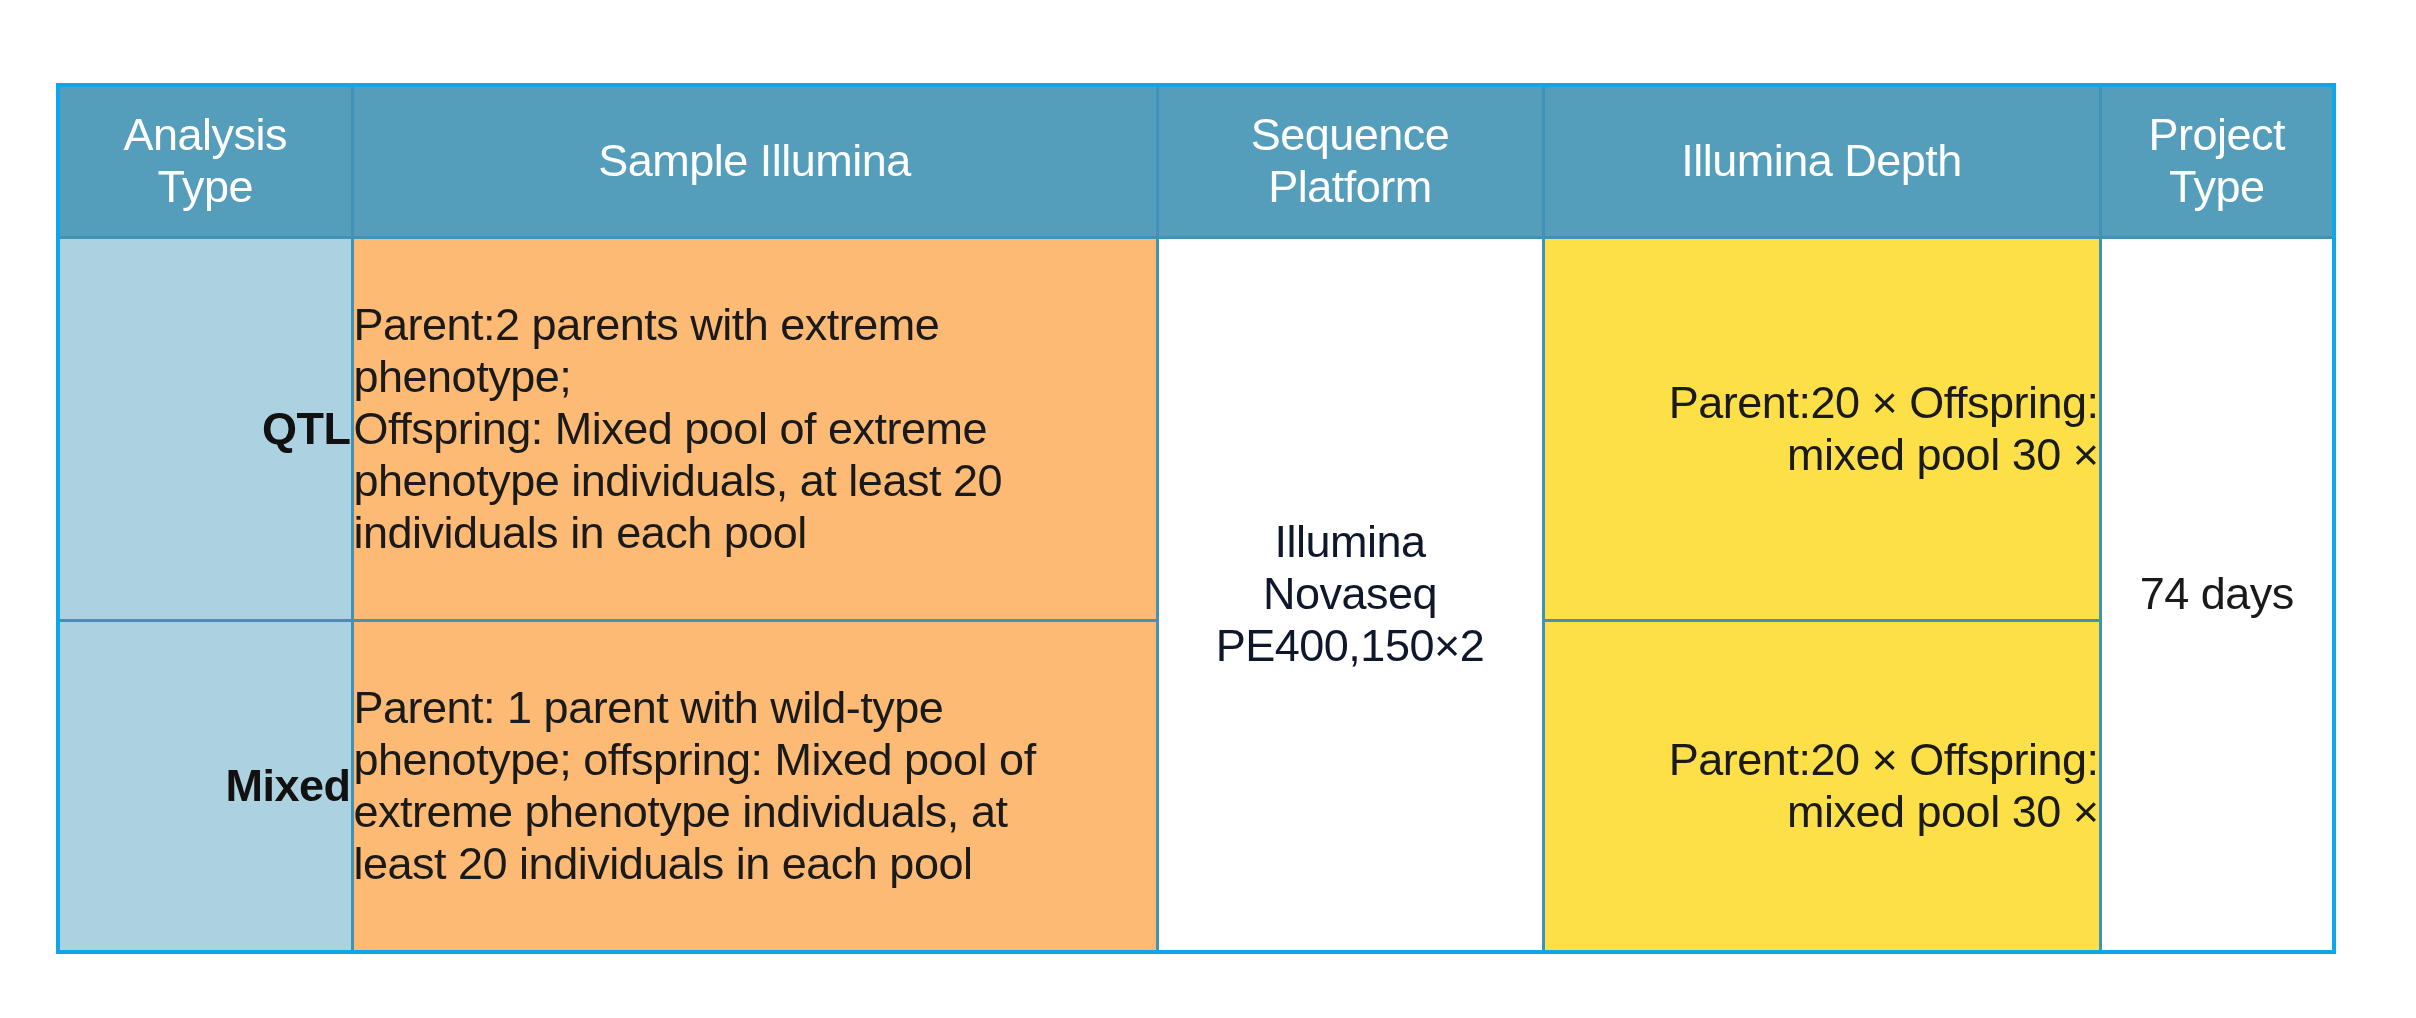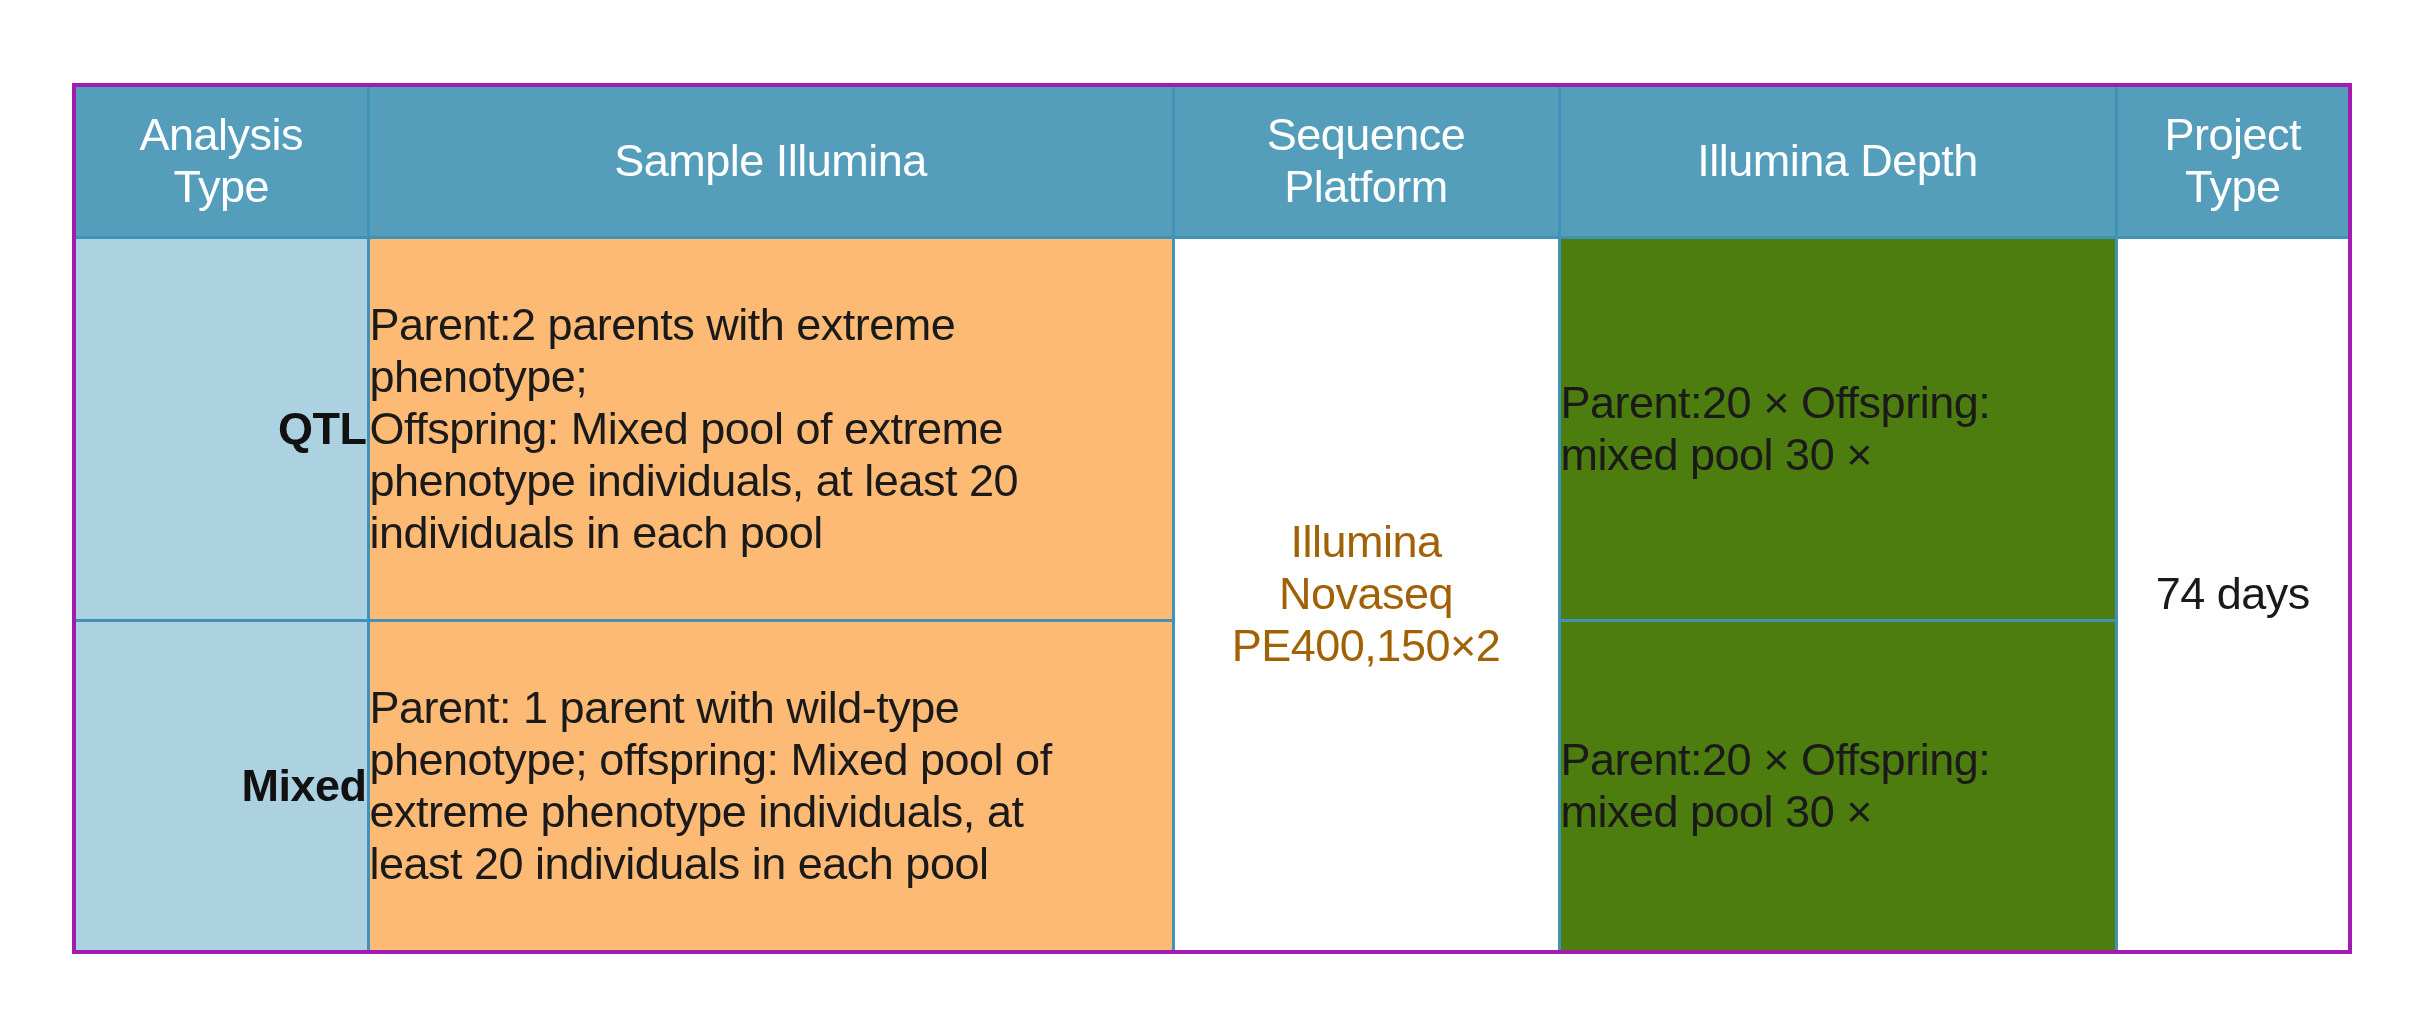--- a/index.html
+++ b/index.html
@@ -12,26 +12,26 @@
     overflow: hidden;
   }
   .page {
     position: relative;
     width: 2416px;
     height: 1018px;
     background: #ffffff;
   }
   table.cmp {
     position: absolute;
-    left: 72px;
+    left: 56px;
     top: 83px;
     width: 2276px;
     border-collapse: collapse;
     table-layout: fixed;
-    border: 4px solid #a21caf;
+    border: 4px solid #0ea5e9;
     padding-left: 24px;
   }
   table.cmp th, table.cmp td {
     border: 3px solid #4093b6;
     white-space: pre-line;
     font-size: 45px;
     line-height: 52px;
     letter-spacing: -0.5px;
     vertical-align: middle;
     padding: 0;
@@ -54,28 +54,28 @@
   }
   td.sample {
     background: #fdba74;
     color: #1a1a1a;
     text-align: left;
     padding-left: 34px;
     padding-right: 18px;
   }
   td.platform {
     background: #ffffff;
-    color: #a16207;
+    color: #0f172a;
     text-align: center;
     padding-top: 108px;
   }
   td.depth {
-    background: #4d7c0f;
+    background: #fde047;
     color: #1a1a1a;
-    text-align: left;
+    text-align: right;
   }
   td.time {
     background: #ffffff;
     color: #1a1a1a;
     text-align: center;
   }
 </style>
 </head>
 <body>
 

